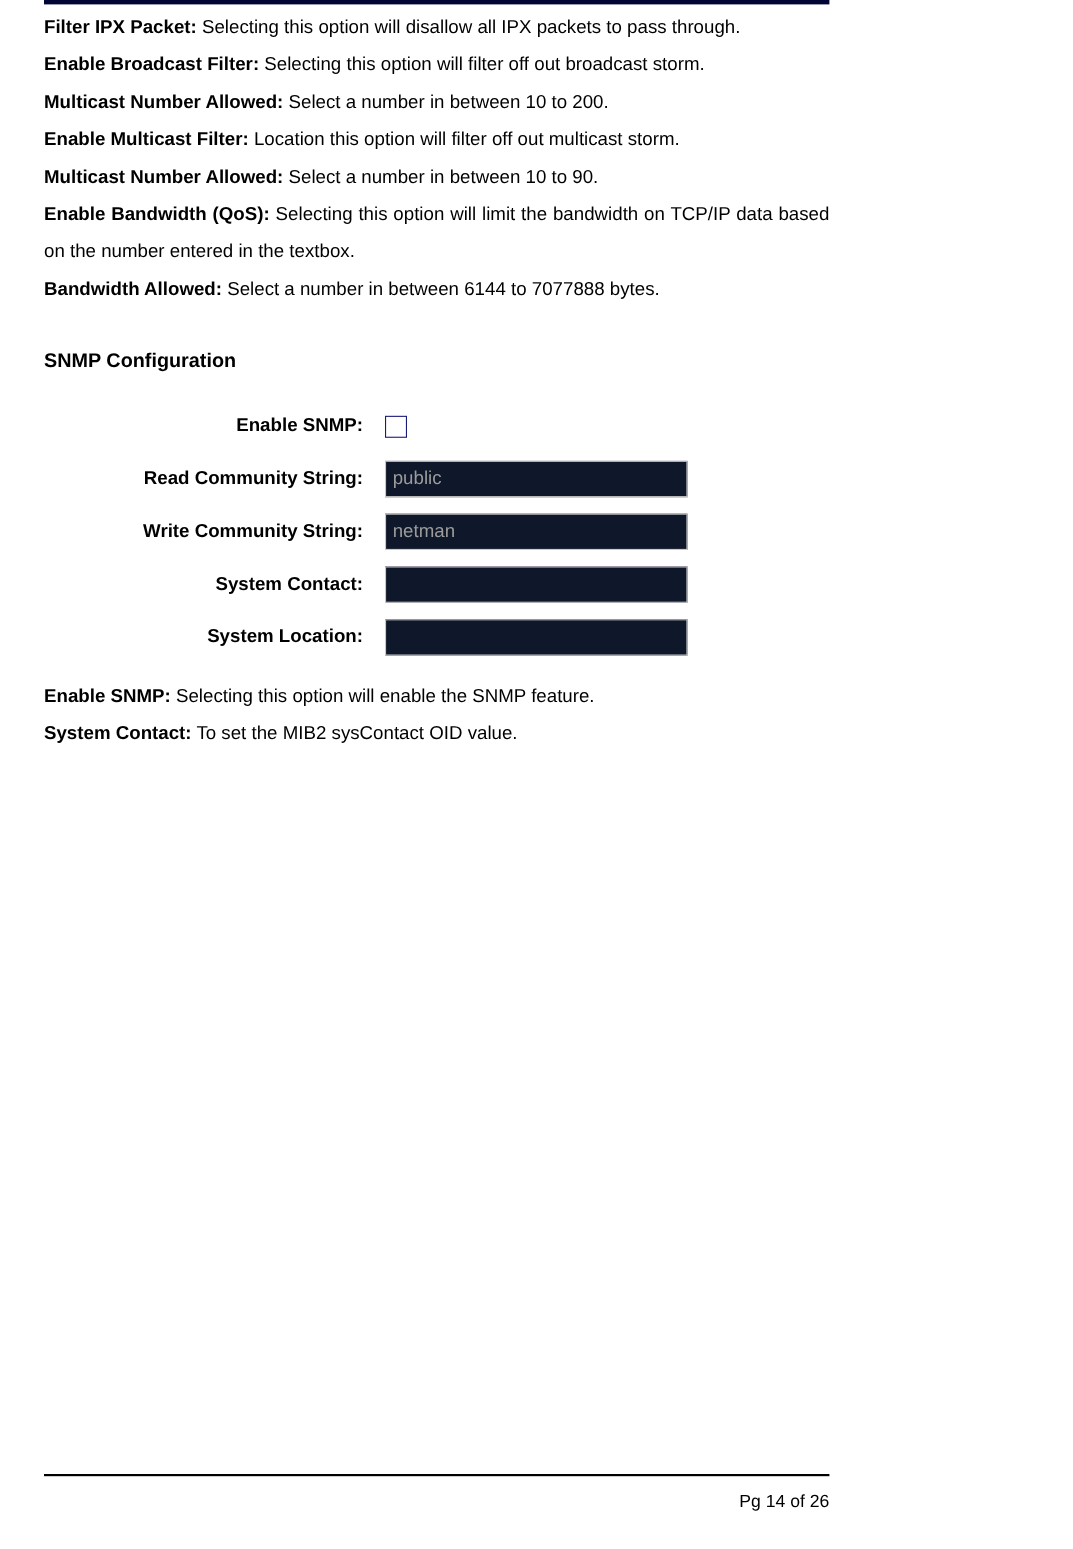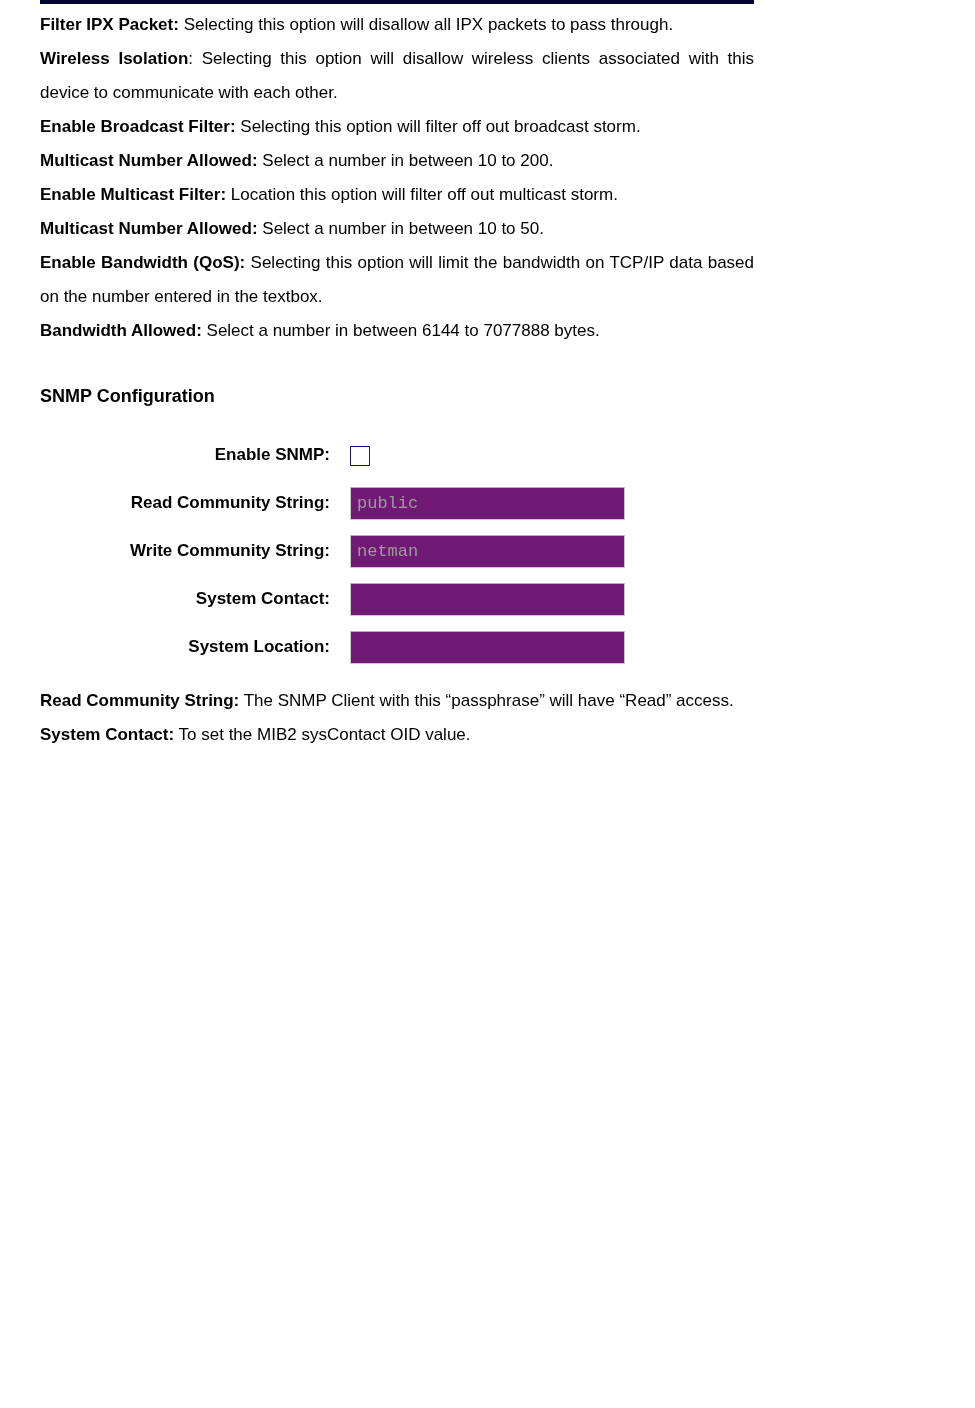--- a/index.html
+++ b/index.html
@@ -73,22 +73,22 @@
     border: 1px solid #1a1a7a;
     background: #fff;
     vertical-align: middle;
   }
   .snmp-input {
     box-sizing: border-box;
     width: 275px;
     height: 33px;
     border: 1px solid #c9c9c9;
     border-top-color: #b0b0b0;
-    background: #701a75;
-    font-family: Liberation Mono, monospace;
+    background: #0f172a;
+    font-family: Liberation Sans, sans-serif;
     font-size: 17px;
     color: #9c9c9c;
     padding: 3px 6px;
   }
   .snmp-input.disabled {
     color: #9c9c9c;
   }
   
   .footer-bar {
     position: absolute;
@@ -108,25 +108,24 @@
 </style>
 </head>
 <body>
 
 <div class="page">
   <div class="top-border"></div>
 
   <div class="content">
     <div id="defs-top">
         <p class="def-para"><span class="term">Filter IPX Packet:</span><span> </span><span>Selecting this option will disallow all IPX packets to pass through.</span></p>
-        <p class="def-para justify"><span class="term">Wireless Isolation</span><span>: </span><span>Selecting this option will disallow wireless clients associated with this device to communicate with each other.</span></p>
         <p class="def-para"><span class="term">Enable Broadcast Filter:</span><span> </span><span>Selecting this option will filter off out broadcast storm.</span></p>
         <p class="def-para"><span class="term">Multicast Number Allowed:</span><span> </span><span>Select a number in between 10 to 200.</span></p>
         <p class="def-para"><span class="term">Enable Multicast Filter:</span><span> </span><span>Location this option will filter off out multicast storm.</span></p>
-        <p class="def-para"><span class="term">Multicast Number Allowed:</span><span> </span><span>Select a number in between 10 to 50.</span></p>
+        <p class="def-para"><span class="term">Multicast Number Allowed:</span><span> </span><span>Select a number in between 10 to 90.</span></p>
         <p class="def-para justify"><span class="term">Enable Bandwidth (QoS):</span><span> </span><span>Selecting this option will limit the bandwidth on TCP/IP data based on the number entered in the textbox.</span></p>
         <p class="def-para"><span class="term">Bandwidth Allowed:</span><span> </span><span>Select a number in between 6144 to 7077888 bytes.</span></p>
       </div>
 
     <h2 class="section">SNMP Configuration</h2>
 
     <div class="snmp-form" id="snmp-form">
         <div class="snmp-row">
           <div class="snmp-label">Enable SNMP:</div>
           <div class="snmp-control"><span class="snmp-checkbox"></span></div>
@@ -143,18 +142,22 @@
           <div class="snmp-label">System Contact:</div>
           <div class="snmp-control"><input type="text" class="snmp-input" style=""></div>
         </div>
         <div class="snmp-row">
           <div class="snmp-label">System Location:</div>
           <div class="snmp-control"><input type="text" class="snmp-input" style=""></div>
         </div>
       </div>
 
     <div id="defs-snmp">
-        <p class="def-para"><span class="term">Read Community String:</span><span>  </span><span>The SNMP Client with this “passphrase” will have “Read” access.</span></p>
+        <p class="def-para"><span class="term">Enable SNMP:</span><span>  </span><span>Selecting this option will enable the SNMP feature.</span></p>
         <p class="def-para"><span class="term">System Contact:</span><span>   </span><span>To set the MIB2  sysContact OID value.</span></p>
       </div>
   </div>
 
+  <div class="footer-bar">
+    <div class="footer-line"></div>
+    <div class="footer-text">Pg 14 of 26</div>
+  </div>
 </div>
 
 </body></html>

